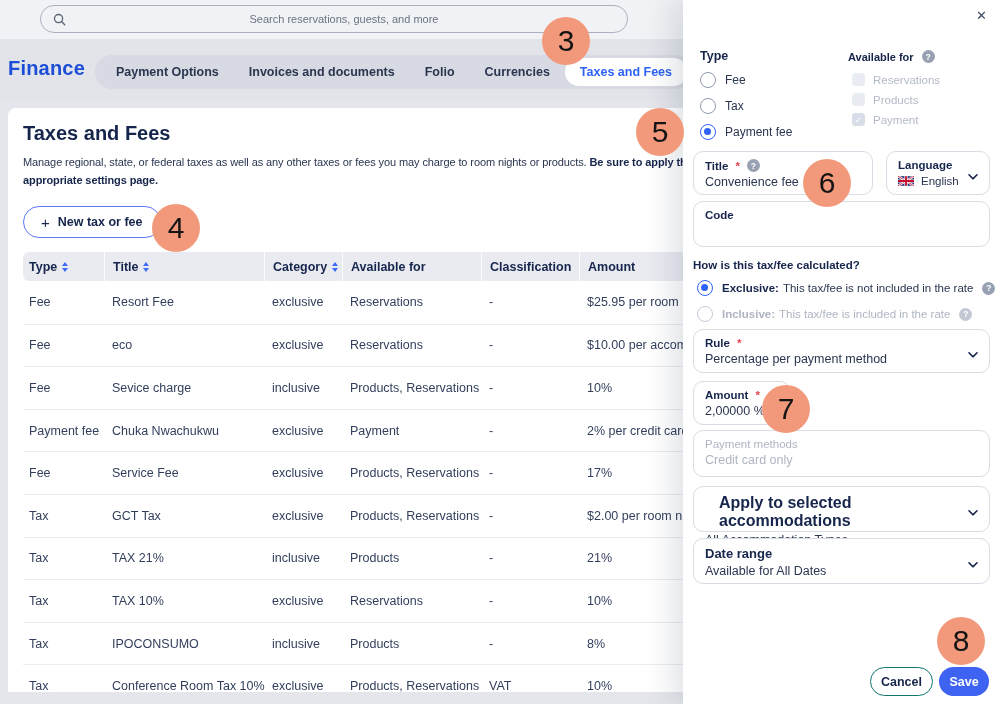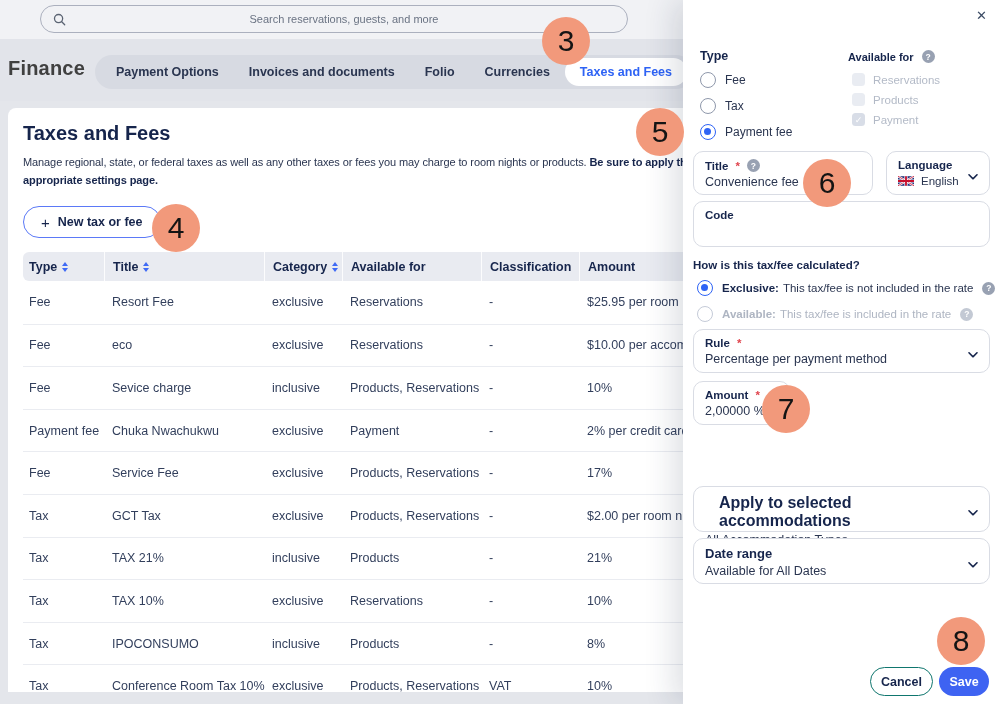--- a/index.html
+++ b/index.html
@@ -18,21 +18,21 @@
     border:1px solid #ABB0BE; border-radius:15px; background:transparent;
     display:flex; align-items:center; padding:0 12px; gap:7px;
   }
   .searchbar input {
     border:none; outline:none; background:transparent; flex:1;
     font-family:"Liberation Sans", sans-serif; font-size:11px; color:#2A3550;text-align:center;
   }
   .searchbar input::placeholder { color:#6A7383; }
   
   .navband { position:absolute; left:0; top:39px; width:1000px; height:62px; background:#E2E4EA; }
-  .section-title { position:absolute; left:8px; top:57px; font-size:20px; font-weight:800; color:#404040; letter-spacing:.2px; }
+  .section-title { position:absolute; left:8px; top:57px; font-size:20px; font-weight:800; color:#1d4ed8; letter-spacing:.2px; }
   .tabs {
     position:absolute; left:95px; top:55px; height:34px;
     background:#D7DAE2; border-radius:17px; display:flex; align-items:center; padding:0 6px;
   }
   .tab {
     font-size:12.5px; font-weight:600; color:#2A3550; padding:0 15px; height:28px;
     display:flex; align-items:center; border-radius:14px; cursor:pointer; white-space:nowrap;
   }
   .tab.active { background:#FFFFFF; color:#2E63F5; font-weight:700; }
   
@@ -349,21 +349,21 @@
   <div class="calc-q">How is this tax/fee calculated?</div>
 
   <div class="calc-row" style="left:14px; top:280px;">
     <span class="radio sel"></span>
     <span class="b">Exclusive:</span>
     <span class="t" style="margin-left:-5px">This tax/fee is not included in the rate</span>
     <span class="help">?</span>
   </div>
   <div class="calc-row dim" style="left:14px; top:306px;">
     <span class="radio dis"></span>
-    <span class="b">Available:</span>
+    <span class="b">Inclusive:</span>
     <span class="t" style="margin-left:-5px">This tax/fee is included in the rate</span>
     <span class="help dim">?</span>
   </div>
 
   <div class="fbox" style="left:10px; top:329px; width:297px; height:44px;">
     <div class="flabel">
         <span>Rule</span>
         <span class="req">*</span>
       </div>
     <div class="fvalue">Percentage per payment method</div>
@@ -375,20 +375,26 @@
   </div>
 
   <div class="fbox" style="left:10px; top:381px; width:97px; height:44px;">
     <div class="flabel">
         <span>Amount</span>
         <span class="req">*</span>
       </div>
     <div class="fvalue">2,00000 %</div>
   </div>
 
+  <div class="fbox dis" style="left:10px; top:430px; width:297px; height:47px;">
+    <div class="flabel">
+        <span>Payment methods</span>
+      </div>
+    <div class="fvalue">Credit card only</div>
+  </div>
 
   <div class="fbox" style="left:10px; top:486px; width:297px; height:46px;">
     <div class="flabel" style="font-size:16px;margin-left:14px;">
         <span>Apply to selected accommodations</span>
       </div>
     <div class="fvalue">All Accommodation Types</div>
     <span class="chev">
       <svg width="10" height="6" viewBox="0 0 10 6">
           <path d="M1 1l4 4 4-4" stroke="#16254C" stroke-width="1.6" fill="none" stroke-linecap="round"></path>
         </svg>

